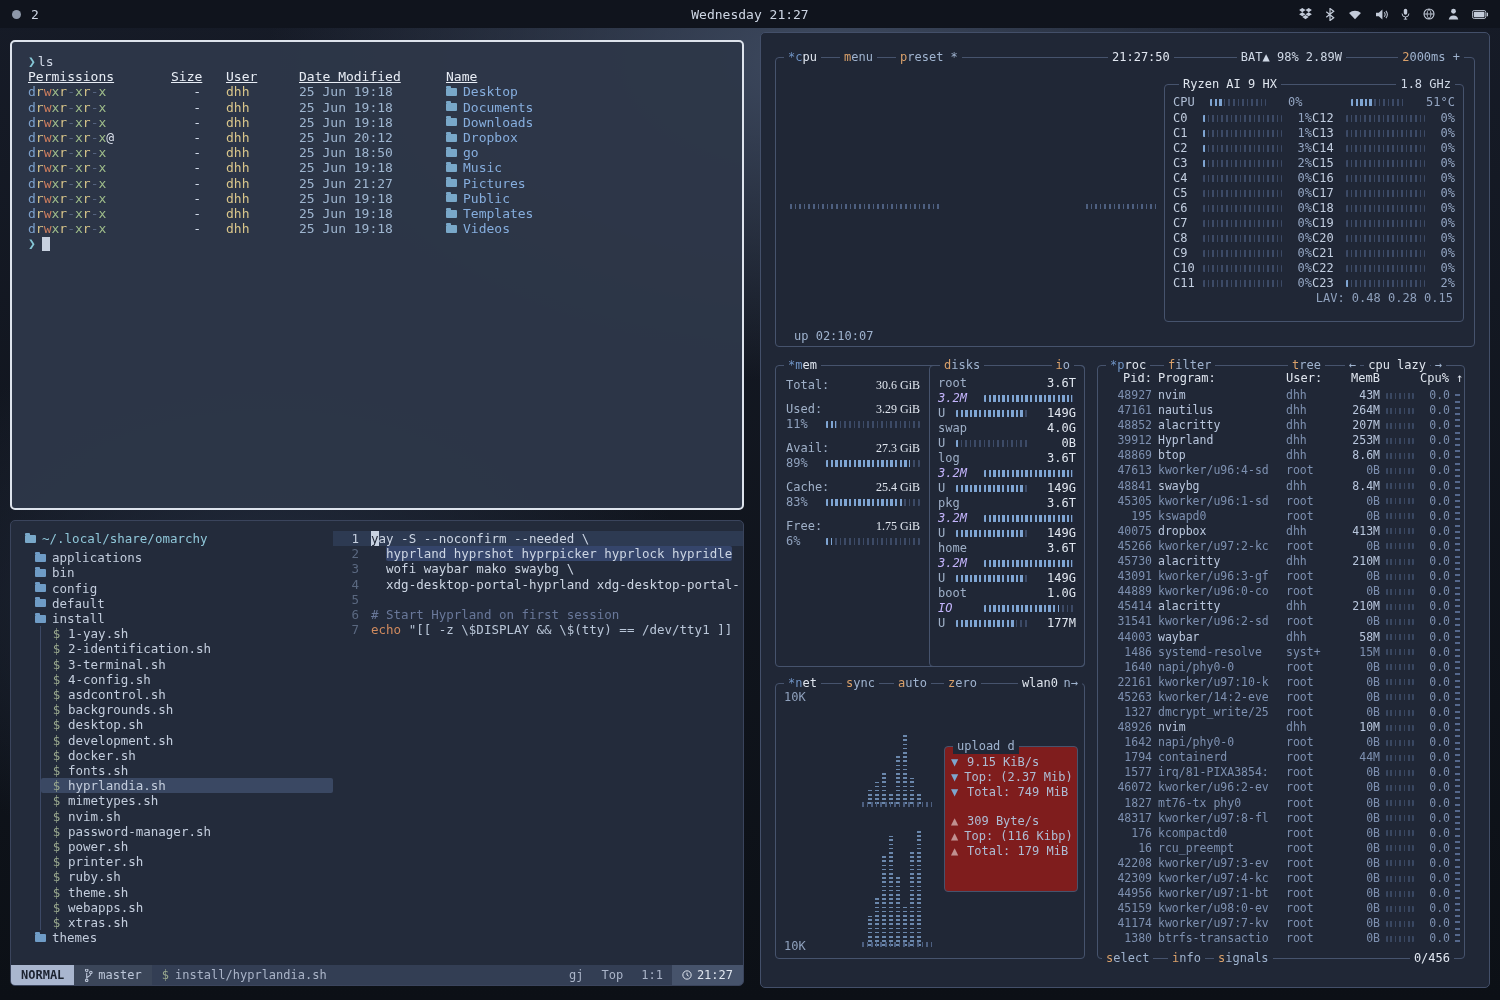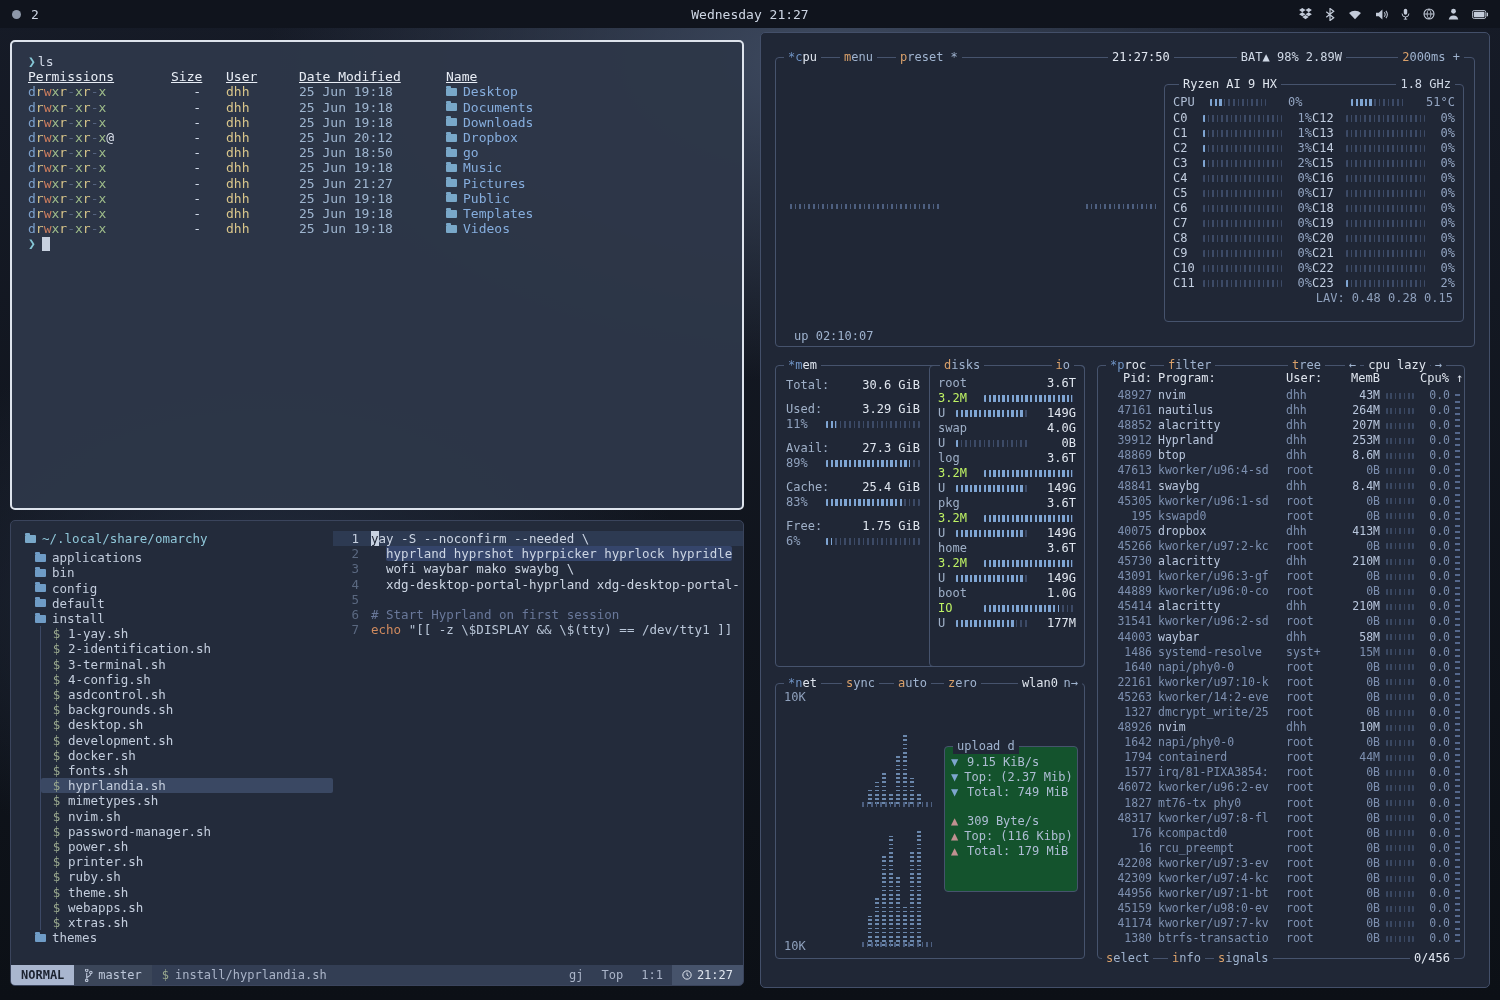--- a/index.html
+++ b/index.html
@@ -85,27 +85,27 @@
     background:repeating-linear-gradient(90deg,#7fa5d3 0 2.4px,transparent 2.4px 4.6px);}
   .core-row{display:grid;grid-template-columns:30px 1fr 30px 34px 1fr 30px;padding:0 8px;}
   .core-row .pct{text-align:right;color:#93a5c2;}
   .core-row .cname{color:#c3cfe1;}
   .cpu-main{display:grid;grid-template-columns:30px 1fr 30px 34px 1fr 42px;column-gap:7px;padding:0 8px;margin-bottom:1px;}
   .cpu-main .pct{text-align:right;color:#93a5c2;}
   .lav{text-align:right;padding-right:10px;color:#8fa1bd;}
   .dotline{position:absolute;height:5px;background:repeating-linear-gradient(90deg,#4d5f80 0 1.6px,transparent 1.6px 4.6px);}
   
   .mstat{display:grid;grid-template-columns:54px 1fr;padding:0 4px;}
-  .mstat .lab{color:#9fb0c8;} .mstat .val{text-align:right;color:#e1e7f0;}
+  .mstat .lab{color:#9fb0c8;} .mstat .val{text-align:right;color:#e1e7f0;font-family:Liberation Serif, serif;}
   .mpct{display:grid;grid-template-columns:34px 1fr;column-gap:6px;padding:0 4px;margin-bottom:9px;}
   .mpct .p{color:#8fa1bd;}
   
   .dname{display:grid;grid-template-columns:1fr auto;padding:0 8px;color:#9fb0c8;}
   .dname .sz{color:#e1e7f0;}
-  .dused{display:grid;grid-template-columns:36px 1fr;column-gap:10px;padding:0 8px;color:#bef264;}
+  .dused{display:grid;grid-template-columns:36px 1fr;column-gap:10px;padding:0 8px;color:#c4b5fd;font-style:italic;}
   .durow{display:grid;grid-template-columns:12px 1fr 42px;column-gap:6px;padding:0 8px;color:#9fb0c8;}
   .durow .fv{text-align:right;color:#e1e7f0;}
   
   .ncol{position:absolute;width:4px;background:repeating-linear-gradient(0deg,#6b88ad 0 1.6px,transparent 1.6px 4.2px);}
   .nline{display:flex;gap:6px;white-space:nowrap;}
   .nline .arr{color:#7ea6cf;width:10px;}
   .nline .up{color:#c09090;}
   
   .proc-head,.proc-row{display:grid;grid-template-columns:46px 1fr 46px 42px 28px 30px;column-gap:6px;padding:0 14px 0 8px;white-space:pre;}
   .proc-head{color:#dfe5ee;margin:5px 0 2px;}
@@ -637,21 +637,21 @@
         <div class="ncol" style="left: 106px; top: 172px; height: 90px;"></div>
         <div class="ncol" style="left: 113px; top: 152px; height: 110px;"></div>
         <div class="ncol" style="left: 120px; top: 192px; height: 70px;"></div>
         <div class="ncol" style="left: 127px; top: 222px; height: 40px;"></div>
         <div class="ncol" style="left: 134px; top: 167px; height: 95px;"></div>
         <div class="ncol" style="left: 141px; top: 144px; height: 118px;"></div>
         <div class="dotline" style="left: 86px; top: 118px; width: 70px;"></div>
         <div class="dotline" style="left: 86px; top: 258px; width: 70px;"></div>
       </div>
 
-    <div class="bbox" style="left:168px;top:62px;width:134px;height:146px;background:#14532d;">
+    <div class="bbox" style="left:168px;top:62px;width:134px;height:146px;background:#7f1d1d;">
       <span class="blabel" style="left:8px;">upload d</span>
       <div id="net-lines" style="padding:8px 6px 0;">
           <div class="nline">
             <span class="arr">▼</span>
             <span>9.15 KiB/s</span>
           </div>
           <div class="nline">
             <span class="arr">▼</span>
             <span>Top: (2.37 Mib)</span>
           </div>

